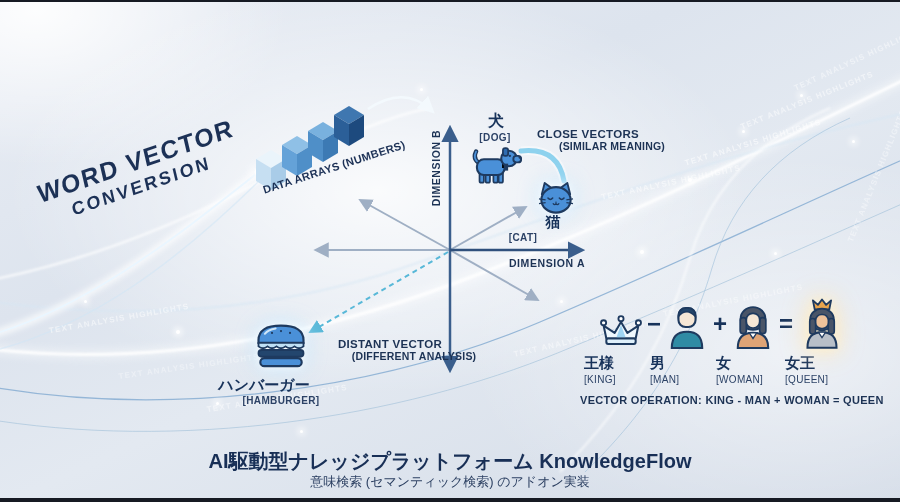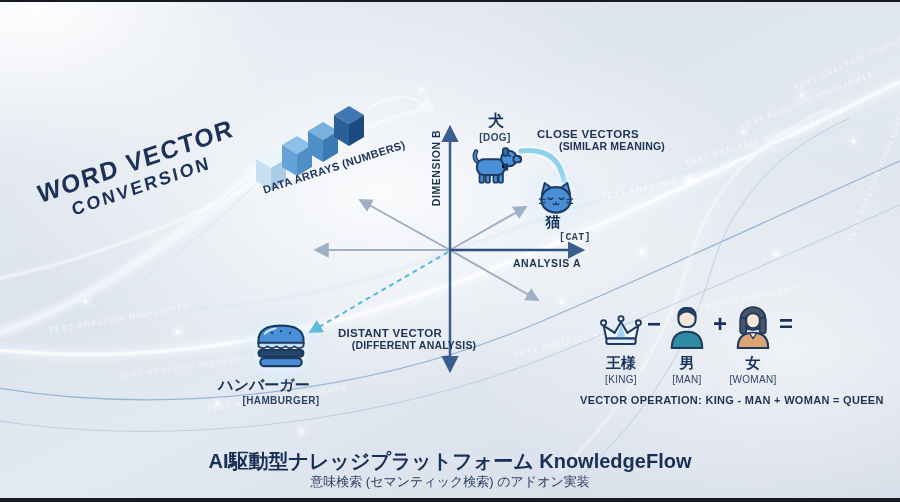--- a/index.html
+++ b/index.html
@@ -29,21 +29,21 @@
   #dim-b{left:436px;top:168px;transform:translate(-50%,-50%) rotate(-90deg);}
   #dim-a{left:547px;top:263px;}
   .anno{text-align:center;color:#1c3254;white-space:nowrap;z-index:14;}
   .anno .a1{font-size:11.5px;font-weight:bold;letter-spacing:.3px;}
   .anno .a2{font-size:10.5px;font-weight:bold;letter-spacing:.2px;padding-left:48px;}
   .pt-jp{font-size:16px;font-weight:bold;color:#17325a;white-space:nowrap;z-index:14;}
   .pt-en{font-size:10px;font-weight:bold;color:#2c4266;letter-spacing:.4px;white-space:nowrap;z-index:14;}
   
   #equation{left:580px;top:296px;width:296px;height:112px;z-index:15;}
   .vec-item{position:absolute;top:0;width:74px;margin-left:-37px;display:flex;
-    flex-direction:column;align-items:center;}
+    flex-direction:column;}
   .vi-icon{height:54px;display:flex;align-items:flex-end;justify-content:center;}
   .vi-jp{font-size:15px;font-weight:bold;color:#17325a;margin-top:4px;white-space:nowrap;}
   .vi-en{font-size:10px;font-weight:normal;color:#2c4266;letter-spacing:.3px;margin-top:1px;white-space:nowrap;}
   .vec-op{position:absolute;top:14px;font-size:24px;font-weight:bold;color:#17325a;transform:translateX(-50%);}
   #vec-caption{position:absolute;top:98px;width:100%;text-align:center;
     font-size:11px;font-weight:bold;color:#1c3254;letter-spacing:.3px;white-space:nowrap;}
   .glow-cool{filter:drop-shadow(0 0 5px rgba(255,255,255,.95)) drop-shadow(0 0 10px rgba(190,230,255,.8));}
   .glow-warm{filter:drop-shadow(0 0 6px rgba(255,243,210,.95)) drop-shadow(0 0 12px rgba(255,225,170,.8));}
   
   #footer-title{left:450px;top:448px;transform:translateX(-50%);font-size:20px;font-weight:bold;
@@ -173,21 +173,21 @@
     <line x1="450" y1="368" x2="450" y2="130" stroke="#3a5e8c" stroke-width="2.5" marker-start="url(#mNavy)" marker-end="url(#mNavy)"></line>
     <line x1="450" y1="250" x2="580" y2="250" stroke="#2f507c" stroke-width="2.5" marker-end="url(#mNavy)"></line>
 
     <path d="M 368 109 Q 404 85 431 110" fill="none" stroke="#f4fafe" stroke-width="2.4" opacity="0.95" marker-end="url(#mWhite)"></path>
 
     <path d="M 521 151 Q 558 147 564 181" fill="none" stroke="#ffffff" stroke-width="9" opacity="0.45"></path>
     <path d="M 521 151 Q 558 147 564 181" fill="none" stroke="#8ed2ee" stroke-width="5" stroke-linecap="round"></path>
   </svg>
 
   <div id="dim-b" class="abs dim-label">DIMENSION B</div>
-  <div id="dim-a" class="abs ctr dim-label">ANALYSIS A</div>
+  <div id="dim-a" class="abs ctr dim-label">DIMENSION A</div>
 
   <div class="abs ctr pt-jp" style="left:496px;top:121px;">犬</div>
   <div class="abs ctr pt-en" style="left:495px;top:137px;">[DOG]</div>
   <svg class="abs" style="left:470px;top:147px;z-index:13;" width="52" height="42" viewBox="0 0 60 48">
     <path d="M10 18 Q3 13 7 5" fill="none" stroke="#1e3a5f" stroke-width="5" stroke-linecap="round"></path>
     <path d="M10 18 Q3 13 7 5" fill="none" stroke="#4a90d8" stroke-width="2" stroke-linecap="round"></path>
     <rect x="11" y="28" width="5" height="13" rx="2" fill="#4a90d8" stroke="#1e3a5f" stroke-width="2"></rect>
     <rect x="18" y="28" width="5" height="13" rx="2" fill="#4a90d8" stroke="#1e3a5f" stroke-width="2"></rect>
     <rect x="27" y="28" width="5" height="13" rx="2" fill="#4a90d8" stroke="#1e3a5f" stroke-width="2"></rect>
     <rect x="33" y="28" width="5" height="13" rx="2" fill="#4a90d8" stroke="#1e3a5f" stroke-width="2"></rect>
@@ -208,41 +208,41 @@
     <path d="M11.5 18 q2.5 3 5 0" fill="none" stroke="#1e3a5f" stroke-width="1.6" stroke-linecap="round"></path>
     <path d="M23.5 18 q2.5 3 5 0" fill="none" stroke="#1e3a5f" stroke-width="1.6" stroke-linecap="round"></path>
     <path d="M17 24 q1.5 2 3 0 q1.5 2 3 0" fill="none" stroke="#1e3a5f" stroke-width="1.4" stroke-linecap="round"></path>
     <path d="M19 22 l2 0 l-1 1.6 Z" fill="#1e3a5f"></path>
     <line x1="2" y1="19" x2="9" y2="20" stroke="#1e3a5f" stroke-width="1.3"></line>
     <line x1="2" y1="24" x2="9" y2="23" stroke="#1e3a5f" stroke-width="1.3"></line>
     <line x1="38" y1="19" x2="31" y2="20" stroke="#1e3a5f" stroke-width="1.3"></line>
     <line x1="38" y1="24" x2="31" y2="23" stroke="#1e3a5f" stroke-width="1.3"></line>
   </svg>
   <div class="abs ctr pt-jp" style="left:553px;top:222px;font-size:15px;">猫</div>
-  <div class="abs ctr pt-en" style="left:575px;top:237px;font-family:Liberation Mono, monospace;">[CAT]</div>
+  <div class="abs ctr pt-en" style="left:523px;top:237px;">[CAT]</div>
 
   <div class="abs ctr anno" style="left:588px;top:140px;">
     <div class="a1">CLOSE VECTORS</div>
     <div class="a2">(SIMILAR MEANING)</div>
   </div>
 
   <svg class="abs glow-cool" style="left:254px;top:322px;z-index:13;" width="54" height="47" viewBox="0 0 60 52">
     <path d="M5 20 Q5 4 30 4 Q55 4 55 20 L55 23 L5 23 Z" fill="#4a90d8" stroke="#1e3a5f" stroke-width="2.4"></path>
     <path d="M12 13 Q16 8 24 7" fill="none" stroke="#cfe6f8" stroke-width="2.2" stroke-linecap="round"></path>
     <circle cx="20" cy="12" r="1.2" fill="#1e3a5f"></circle>
       <circle cx="30" cy="10" r="1.2" fill="#1e3a5f"></circle>
       <circle cx="40" cy="12" r="1.2" fill="#1e3a5f"></circle>
     <path d="M5 23 L55 23 L55 27 Q50 31 45 27 Q40 31 35 27 Q30 31 25 27 Q20 31 15 27 Q10 31 5 27 Z" fill="#bfe0f5" stroke="#1e3a5f" stroke-width="2"></path>
     <rect x="5" y="31" width="50" height="7.5" rx="3.5" fill="#23466e" stroke="#1e3a5f" stroke-width="2"></rect>
     <rect x="7" y="40" width="46" height="9" rx="4.5" fill="#4a90d8" stroke="#1e3a5f" stroke-width="2.4"></rect>
   </svg>
   <div class="abs ctr pt-jp" style="left:264px;top:385px;font-size:15px;">ハンバーガー</div>
   <div class="abs ctr pt-en" style="left:281px;top:400px;">[HAMBURGER]</div>
 
-  <div class="abs ctr anno" style="left:390px;top:339px;text-align:center;">
+  <div class="abs ctr anno" style="left:390px;top:350px;text-align:center;">
     <div class="a1">DISTANT VECTOR</div>
     <div class="a2">(DIFFERENT ANALYSIS)</div>
   </div>
 
   <div id="equation" class="abs">
 
     <div class="vec-item" style="left:41px;">
       <div class="vi-icon">
         <svg width="44" height="36" viewBox="0 0 48 38">
           <circle cx="5" cy="9" r="2.8" fill="#ffffff" stroke="#1e3a5f" stroke-width="2"></circle>
@@ -280,18 +280,33 @@
           <rect x="27" y="12" width="6.5" height="17" rx="3" fill="#4a5568" stroke="#1e3a5f" stroke-width="1.8"></rect>
           <rect x="13" y="7.5" width="14" height="15.5" rx="6.5" fill="#f6e7d6" stroke="#1e3a5f" stroke-width="1.8"></rect>
           <path d="M16 28 L20 34 L24 28 Z" fill="#ffffff" stroke="#1e3a5f" stroke-width="1.4"></path>
         </svg>
       </div>
       <div class="vi-jp">女</div>
       <div class="vi-en">[WOMAN]</div>
     </div>
     <div class="vec-op" style="left:206px;">=</div>
 
+    <div class="vec-item" style="left:242px;">
+      <div class="vi-icon glow-warm">
+        <svg width="40" height="52" viewBox="0 0 44 56">
+          <path d="M14 12 L12 2 L17.5 7 L22 1 L26.5 7 L32 2 L30 12 Z" fill="#e8a44c" stroke="#1e3a5f" stroke-width="2" stroke-linejoin="round"></path>
+          <path d="M6 54 Q6 37 22 37 Q38 37 38 54 Z" fill="#b8bfc8" stroke="#1e3a5f" stroke-width="2.2"></path>
+          <ellipse cx="22" cy="23" rx="13" ry="12" fill="#4a5568" stroke="#1e3a5f" stroke-width="2"></ellipse>
+          <rect x="8.5" y="22" width="6.5" height="17" rx="3" fill="#4a5568" stroke="#1e3a5f" stroke-width="1.8"></rect>
+          <rect x="29" y="22" width="6.5" height="17" rx="3" fill="#4a5568" stroke="#1e3a5f" stroke-width="1.8"></rect>
+          <rect x="15" y="17.5" width="14" height="15.5" rx="6.5" fill="#eec29b" stroke="#1e3a5f" stroke-width="1.8"></rect>
+          <path d="M18 37 L22 43 L26 37 Z" fill="#ffffff" stroke="#1e3a5f" stroke-width="1.4"></path>
+        </svg>
+      </div>
+      <div class="vi-jp">女王</div>
+      <div class="vi-en">[QUEEN]</div>
+    </div>
     <div id="vec-caption">VECTOR OPERATION: KING - MAN + WOMAN = QUEEN</div>
   </div>
 
   <div id="footer-sub" class="abs">意味検索 (セマンティック検索) のアドオン実装</div>
   <div id="footer-title" class="abs">AI駆動型ナレッジプラットフォーム KnowledgeFlow</div>
 </div>
 
 </body></html>

